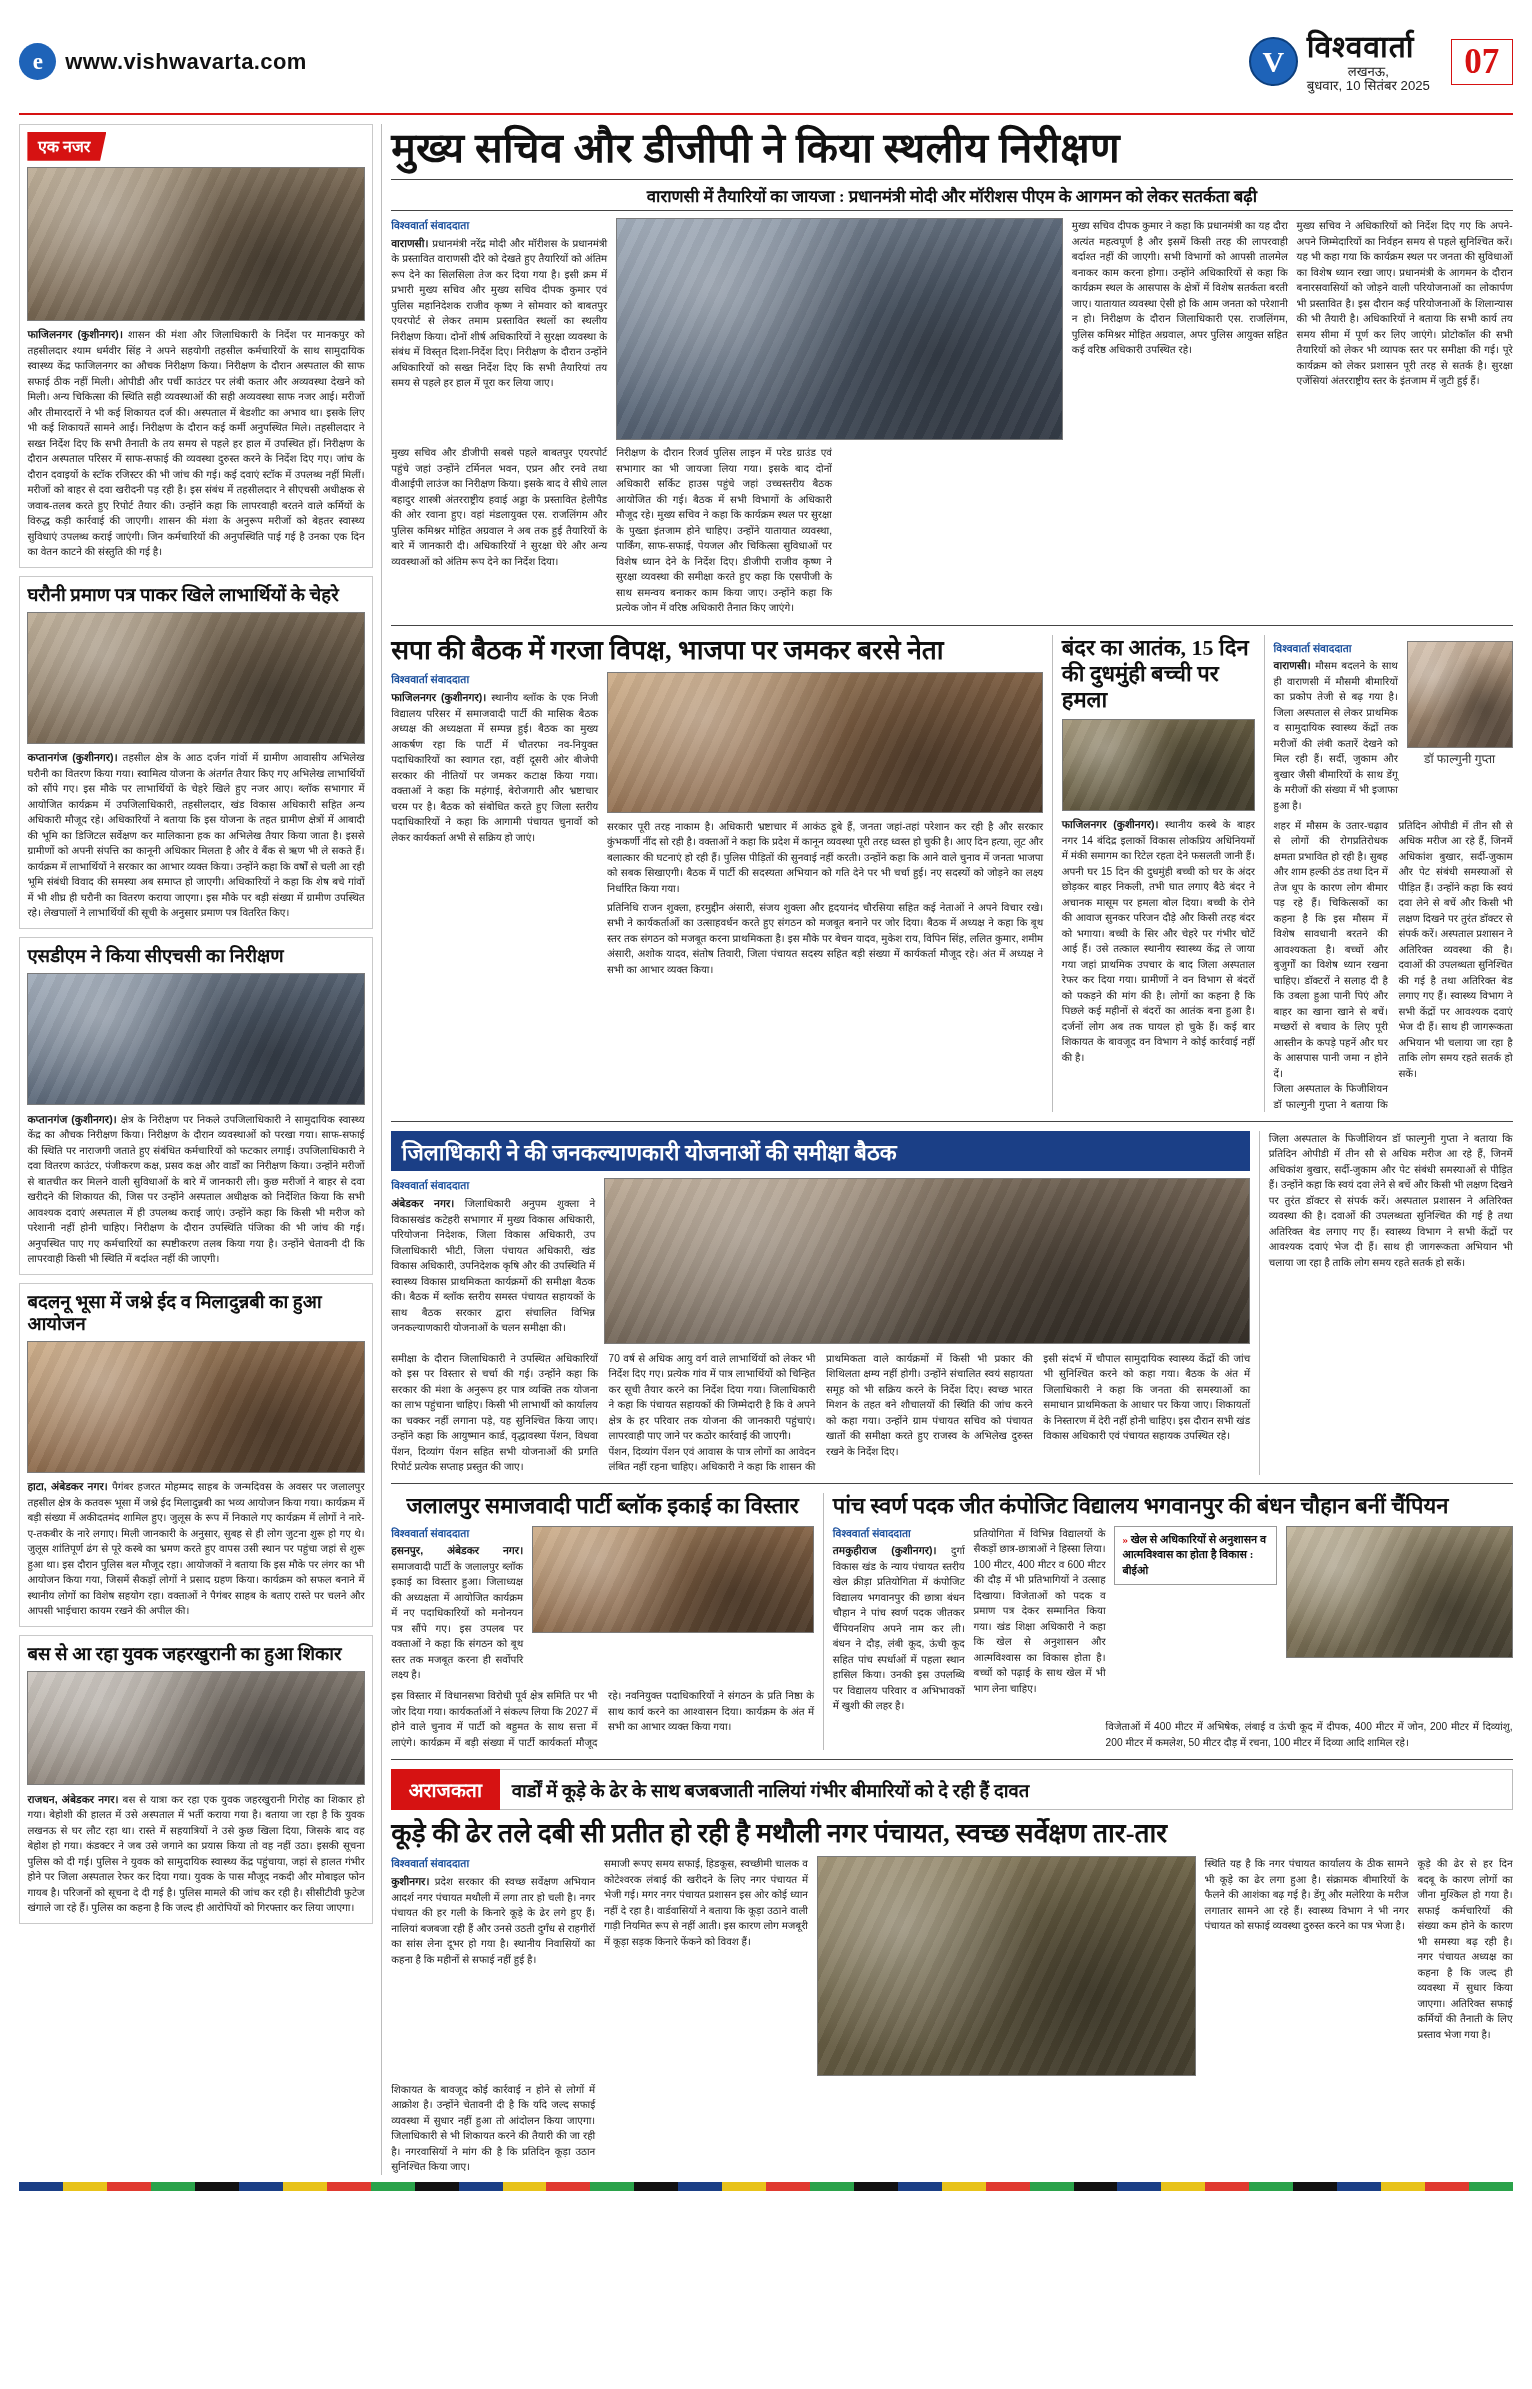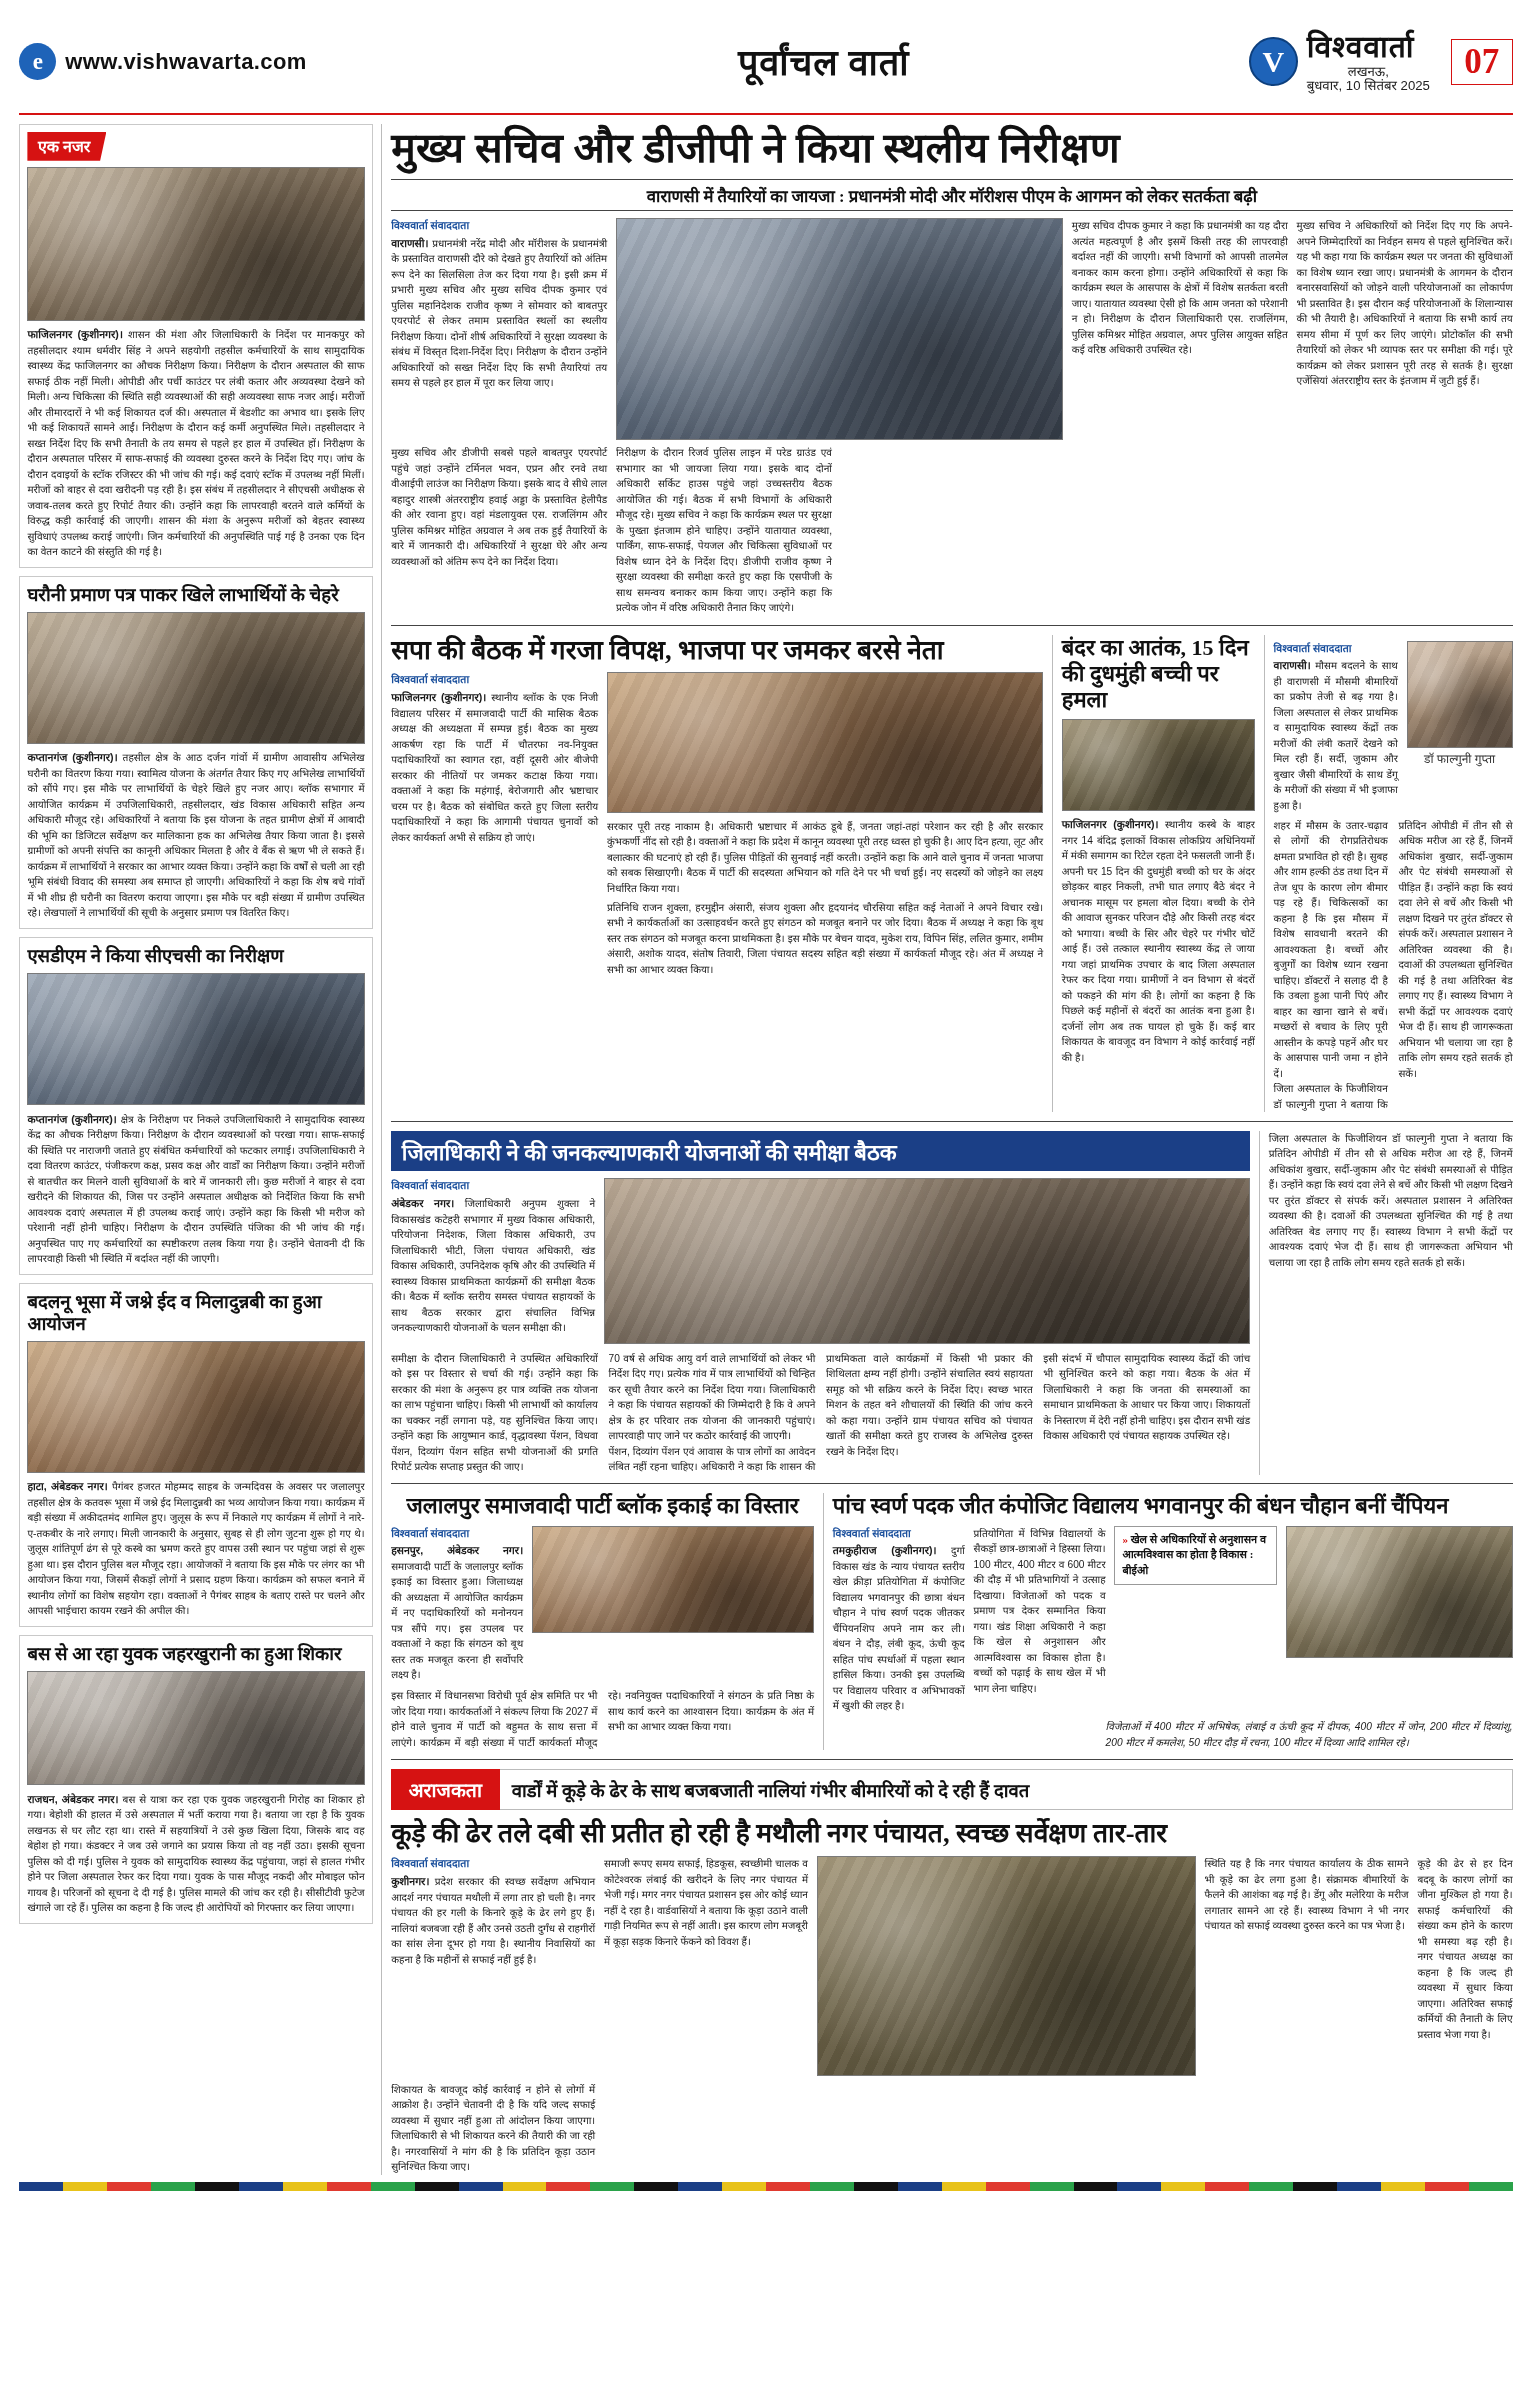--- a/index.html
+++ b/index.html
@@ -151,23 +151,20 @@
 </head>
 <body>
 
 <div class="page">
 
   <div class="masthead">
     <div class="mh-left">
       <div class="e-logo">e</div>
       <div class="mh-url">www.vishwavarta.com</div>
     </div>
-    <div class="mh-center">
-      <div class="sec-title">पूर्वांचल वार्ता</div>
-    </div>
     <div class="mh-right">
       <div class="brand-block">
         <div class="brand-logo">V</div>
         <div class="brand-text">
           <div class="brand-name">विश्ववार्ता</div>
           <div class="brand-sub">लखनऊ,</div>
           <div class="brand-date">बुधवार, 10 सितंबर 2025</div>
         </div>
       </div>
       <div class="page-no">07</div>
@@ -390,21 +387,21 @@
                 <span class="arrow-red">»</span>
                 <span>खेल से अधिकारियों से अनुशासन व आत्मविश्वास का होता है विकास : बीईओ</span>
               </div>
             </div>
             <div style="flex:1;">
               <div class="photo medal" style="height:132px;"></div>
             </div>
           </div>
           <div class="flexrow" style="margin-top:5.3px;">
             <div style="width:264px;flex:0 0 264px;"></div>
-            <div style="flex:1;font-style:italic;">
+            <div style="flex:1;">
               <div class="txt">विजेताओं में 400 मीटर में अभिषेक, लंबाई व ऊंची कूद में दीपक, 400 मीटर में जोन, 200 मीटर में दिव्यांशु, 200 मीटर में कमलेश, 50 मीटर दौड़ में रचना, 100 मीटर में दिव्या आदि शामिल रहे।</div>
             </div>
           </div>
         </div>
 
       </div>
 
       <div class="rule-thick"></div>
 
       <div>

